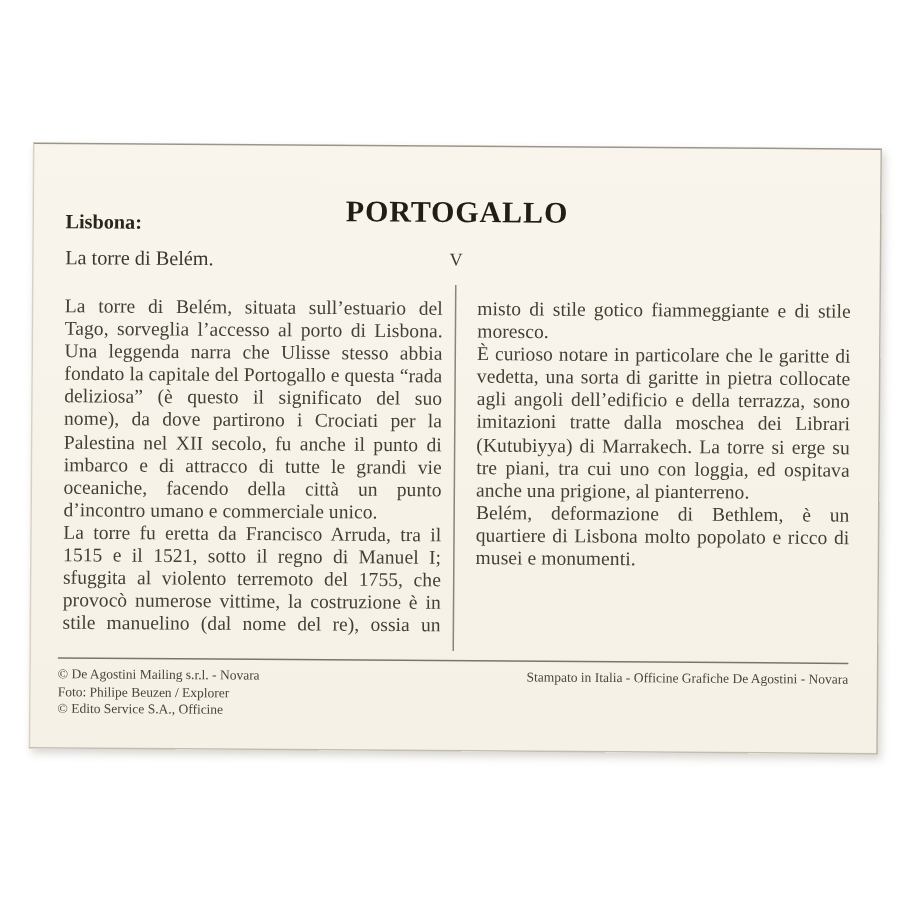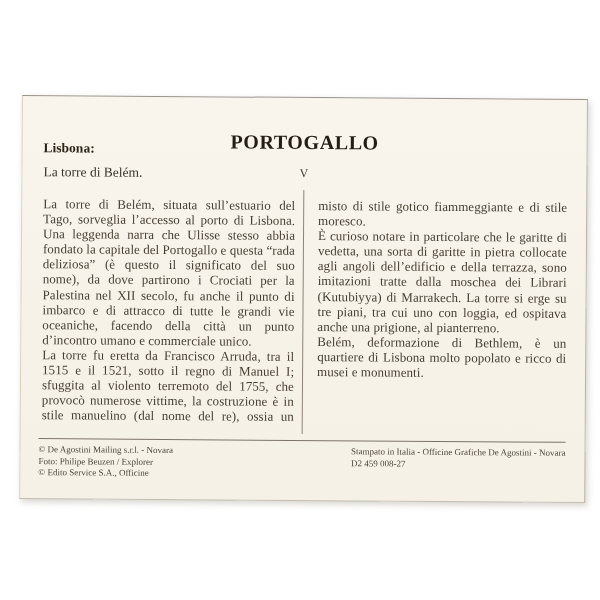--- a/index.html
+++ b/index.html
@@ -105,21 +105,21 @@
     position: absolute;
     left: 18px;
     top: 348px;
     width: 527px;
     display: flex;
     justify-content: space-between;
     font-size: 9px;
     line-height: 11.5px;
     color: #4c453a;
   }
-  .print-info { }
+  .print-info { text-align: right; }
 </style>
 </head>
 <body>
 
 <div class="scan-page">
   <div class="postcard">
 
     <div class="title-block">
       <div class="card-title">PORTOGALLO</div>
       <div class="series-numeral">V</div>
@@ -147,18 +147,17 @@
     <div class="footer-rule"></div>
 
     <div class="footer-row">
       <div class="credits">
         <div>© De Agostini Mailing s.r.l. - Novara</div>
         <div>Foto: Philipe Beuzen / Explorer</div>
         <div>© Edito Service S.A., Officine</div>
       </div>
       <div class="print-info">
         <div>Stampato in Italia - Officine Grafiche De Agostini - Novara</div>
-        <div>D2 459 008-27</div>
       </div>
     </div>
 
   </div>
 </div>
 
 </body></html>

